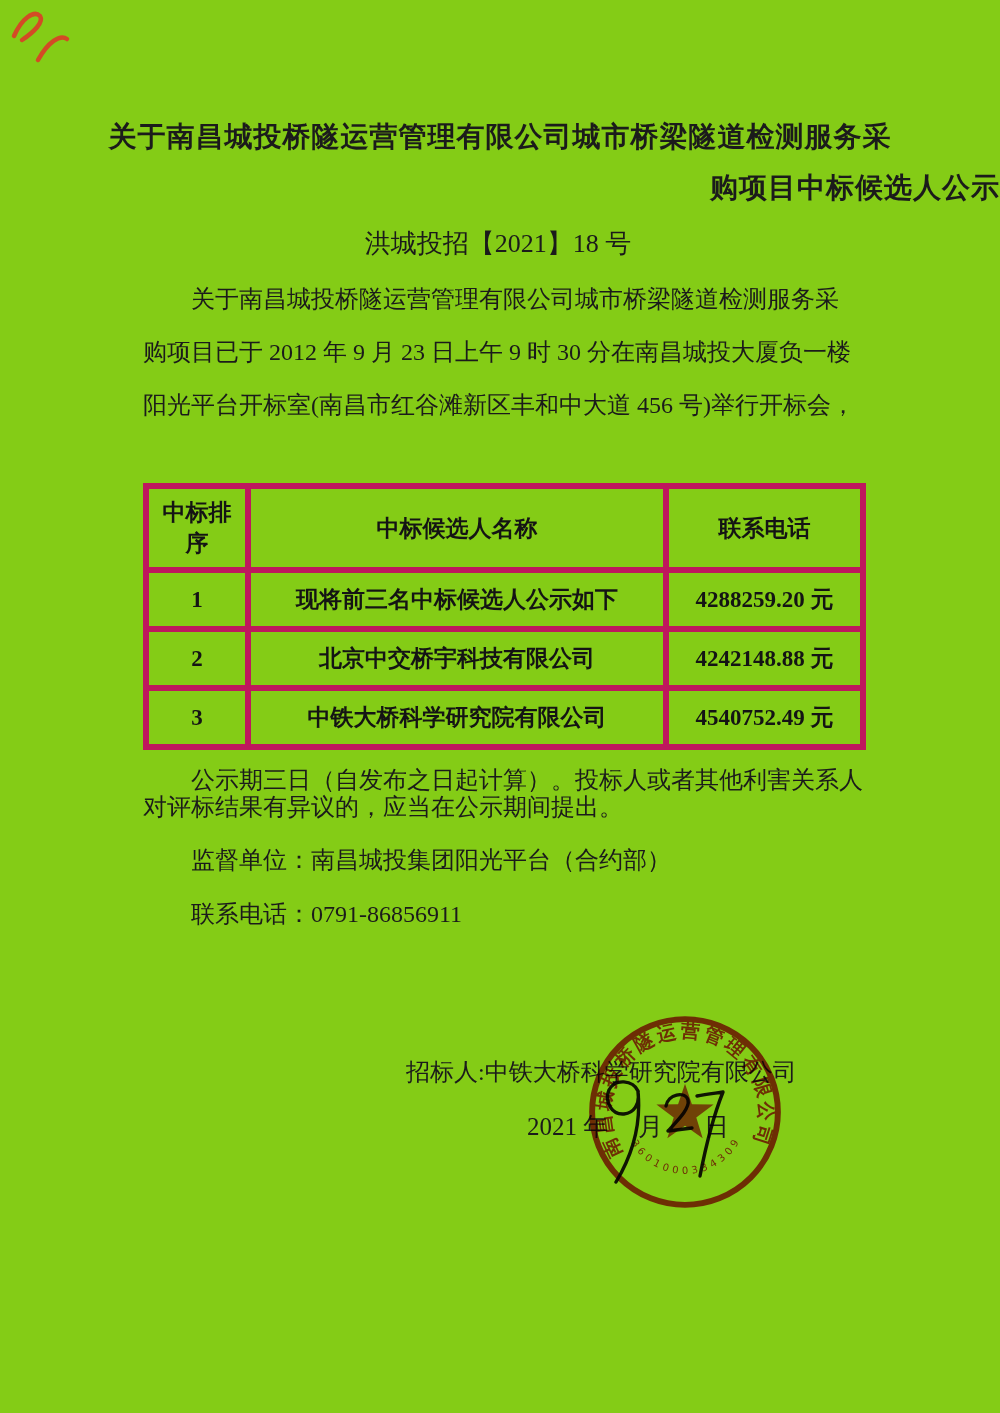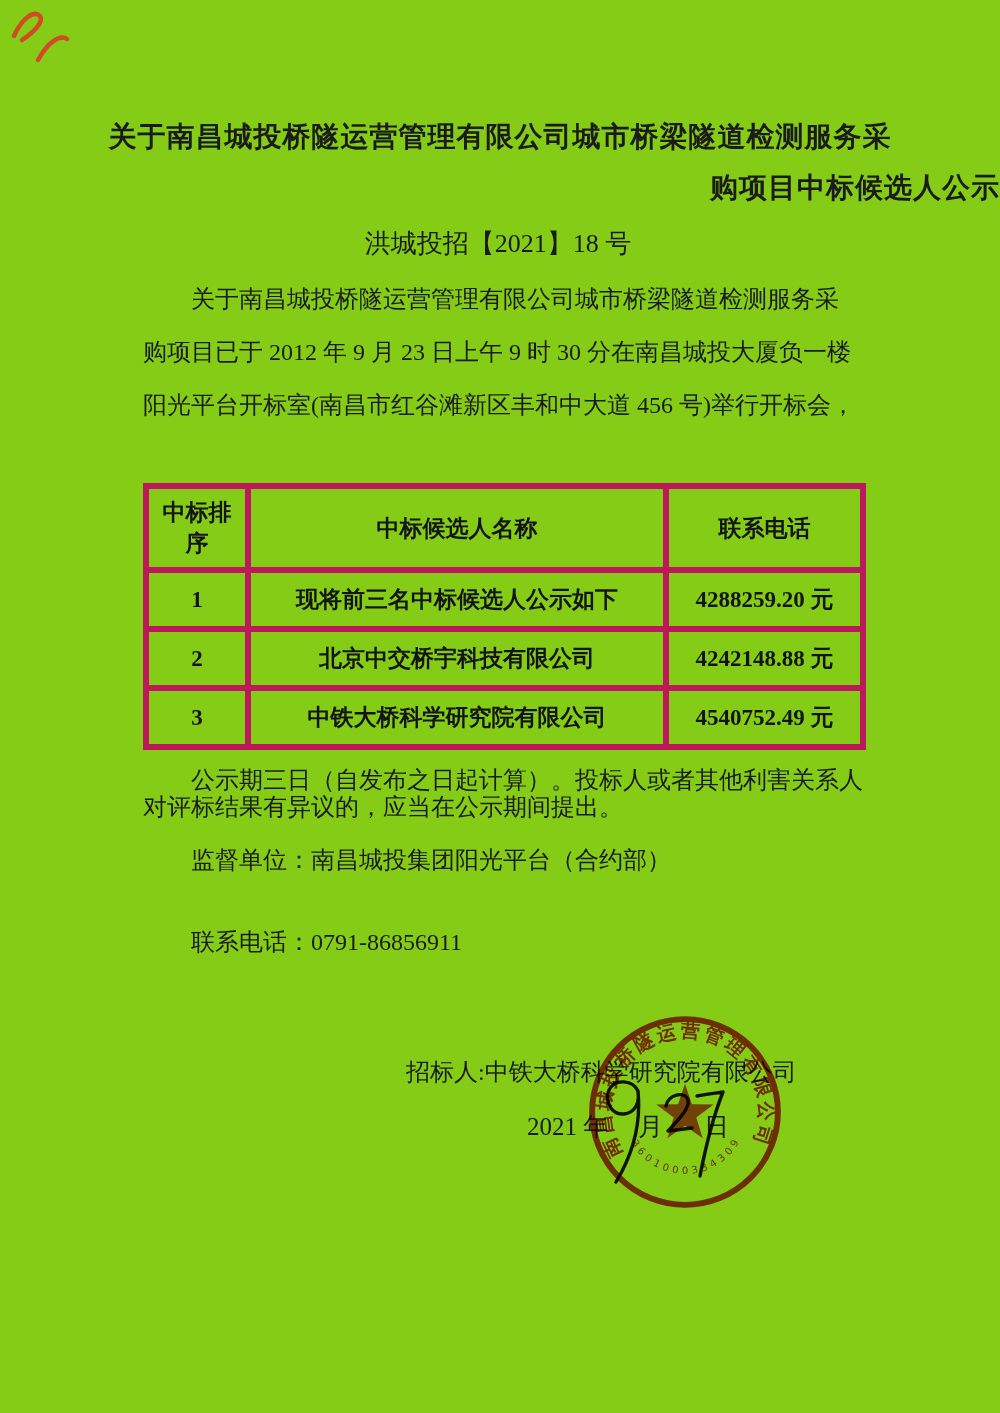--- a/index.html
+++ b/index.html
@@ -89,21 +89,21 @@
       <td>中铁大桥科学研究院有限公司</td>
       <td>4540752.49 元</td>
     </tr>
   </tbody>
     </table>
 
   <div class="line ind" style="top:765px;">公示期三日（自发布之日起计算）。投标人或者其他利害关系人</div>
   <div class="line" style="top:792px;">对评标结果有异议的，应当在公示期间提出。</div>
 
   <div class="line ind" style="top:845px;">监督单位：南昌城投集团阳光平台（合约部）</div>
-  <div class="line ind" style="top:899px;margin-top:28px;">联系电话：0791-86856911</div>
+  <div class="line ind" style="top:899px;">联系电话：0791-86856911</div>
 
   <div class="bidder">招标人:中铁大桥科学研究院有限公司</div>
 
   <span class="date-part" style="left:527px;top:1110px;">2021 年</span>
   <span class="date-part" style="left:638px;top:1110px;">月</span>
   <span class="date-part" style="left:704px;top:1110px;">日</span>
 
   <svg class="hand" style="left:602px;top:1076px;" width="46" height="112" viewBox="0 0 46 112" role="img" aria-label="9">
     <path d="M36,15 C31,4 13,2 7,14 C2,26 10,39 22,38 C32,37 38,28 36,16 C39,46 32,76 14,106"></path>
   </svg>

